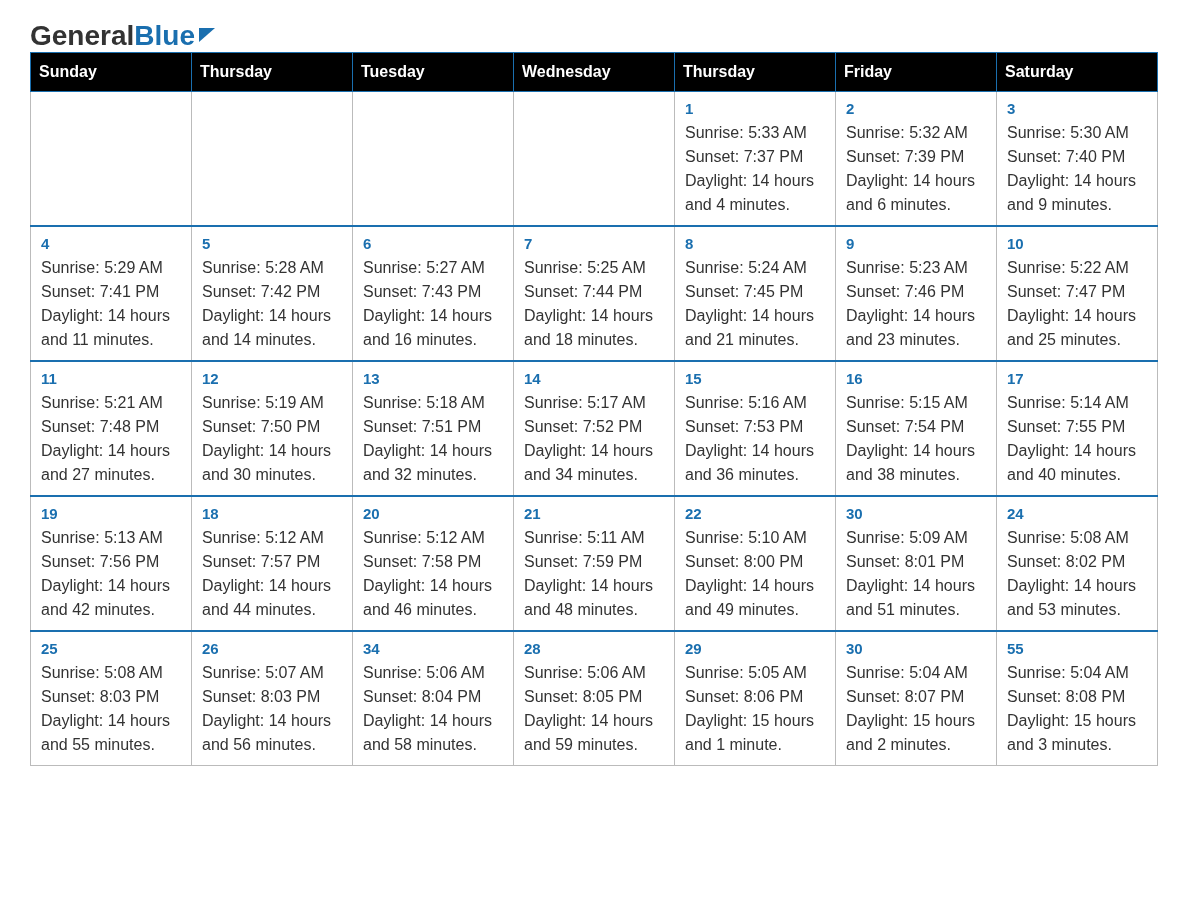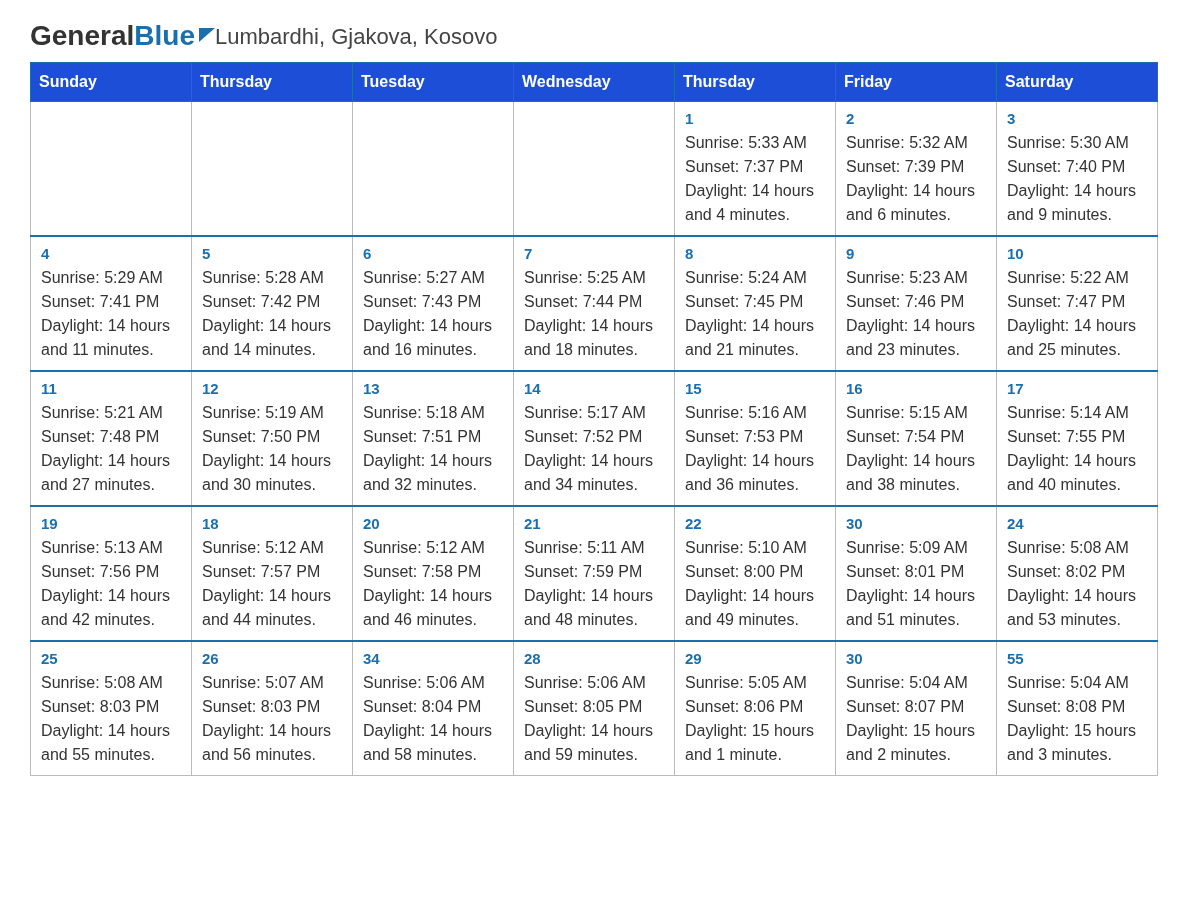--- a/index.html
+++ b/index.html
@@ -5,23 +5,22 @@
     * { box-sizing: border-box; margin: 0; padding: 0; }
     body {
       font-family: Arial, sans-serif;
       background: #fff;
       padding: 20px 30px;
       width: 1188px;
       min-height: 918px;
     }
     .header {
       display: flex;
-      justify-content: flex-start;
+      justify-content: space-between;
       align-items: flex-start;
-      margin-bottom: 10px;
     }
     .logo {
       display: flex;
       align-items: center;
       gap: 4px;
     }
     .logo-text-general {
       font-size: 28px;
       font-weight: bold;
       color: #333;
@@ -44,21 +43,21 @@
       font-size: 22px;
       color: #444;
       margin-top: 4px;
     }
     .calendar-table {
       width: 100%;
       border-collapse: collapse;
       border: 1px solid #aaa;
     }
     .calendar-table th {
-      background-color: #1d4ed8;
+      background-color: #000000;
       color: #fff;
       font-size: 16px;
       font-weight: bold;
       padding: 10px 8px;
       text-align: left;
       border: 1px solid #1a6faf;
     }
     .calendar-table td {
       vertical-align: top;
       padding: 8px 10px;
@@ -92,21 +91,20 @@
 <div class="header">
   <div class="logo">
     <div>
       <span class="logo-text-general">General</span><span class="logo-text-blue">Blue</span>
     </div>
     <div style="display:flex;flex-direction:column;justify-content:flex-end;margin-bottom:2px;">
       <div style="width:0;height:0;border-left:0 solid transparent;border-right:16px solid transparent;border-bottom:0px solid transparent;border-top:14px solid #1a6faf;margin-left:0;"></div>
     </div>
   </div>
   <div class="header-right">
-    <div class="location-text">Lumbardhi, Gjakova, Kosovo</div>
   </div>
 </div>
 
 <table class="calendar-table">
   <thead>
     <tr>
     <th>Sunday</th>
         <th>Thursday</th>
         <th>Tuesday</th>
         <th>Wednesday</th>

